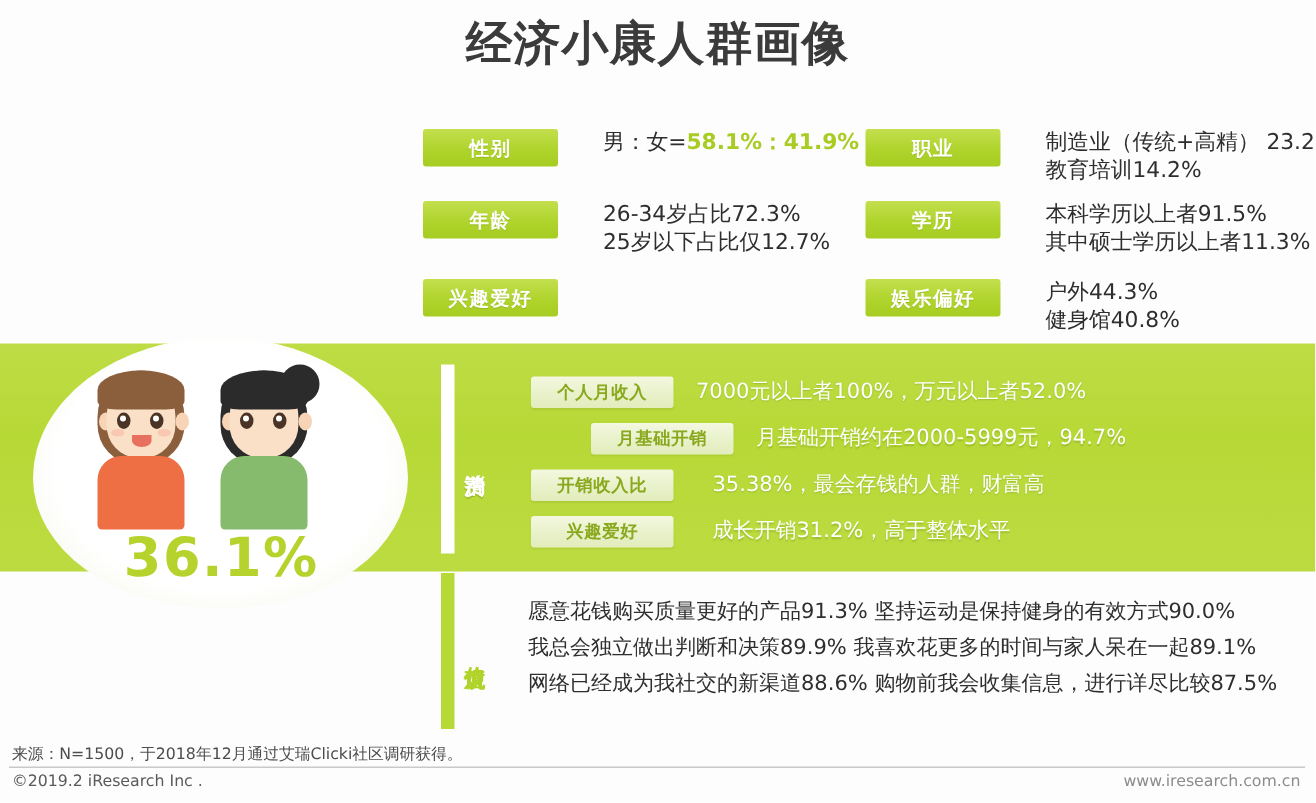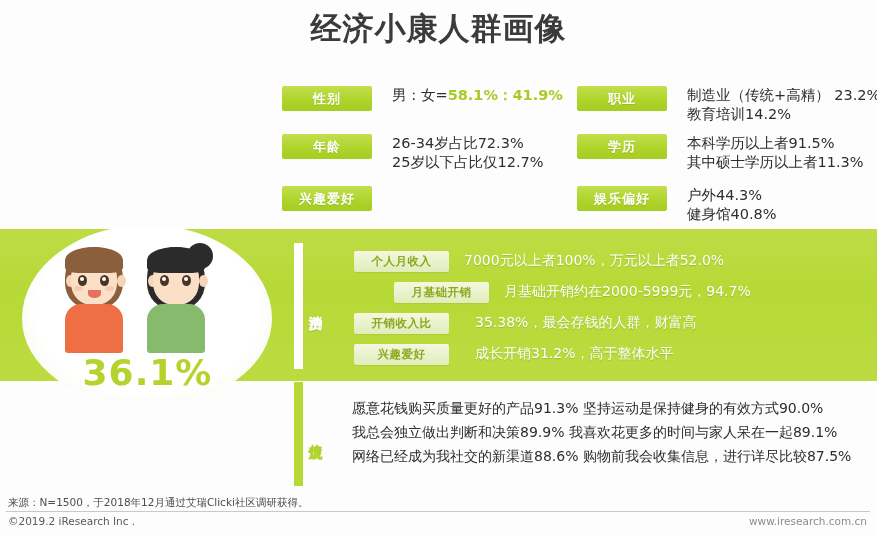--- a/index.html
+++ b/index.html
@@ -64,21 +64,21 @@
     font-weight: bold;
     display: flex;
     align-items: center;
     justify-content: center;
     letter-spacing: 1px;
     text-shadow: 0 1px 0 rgba(130,160,20,.45);
     white-space: nowrap;
   }
 
   .attr-text {
-    margin-left: 20px;
+    margin-left: 30px;
     font-size: 14.5px;
     line-height: 19px;
     color: #2e2e2e;
     white-space: nowrap;
   }
   .attr-text .ln { display: block; }
   .hl { color: #a9cc25; font-weight: bold; }
 
   
   #row-gender   { left: 0px;   top: 0px; }

